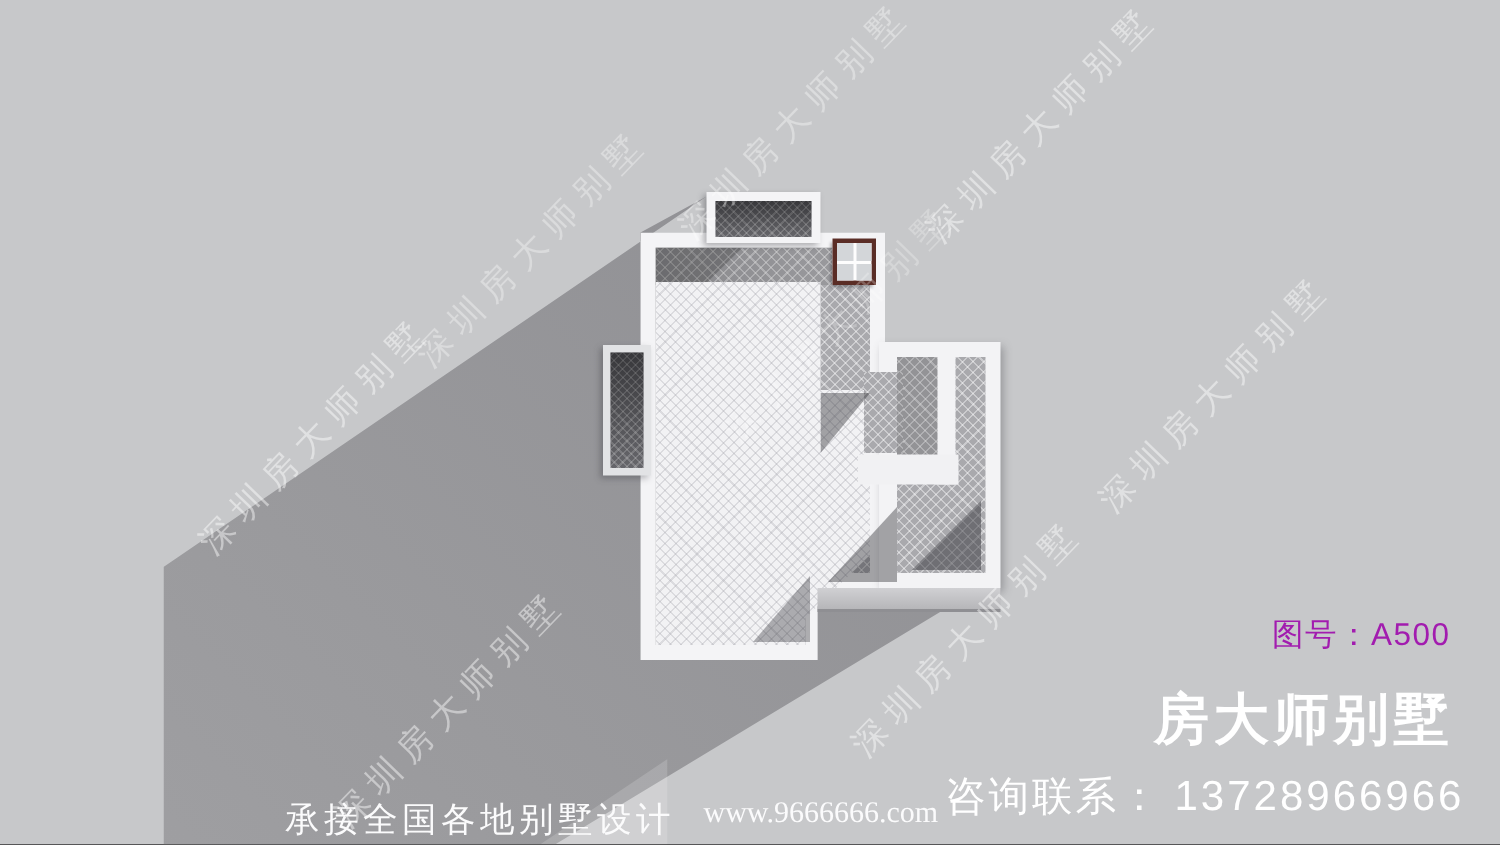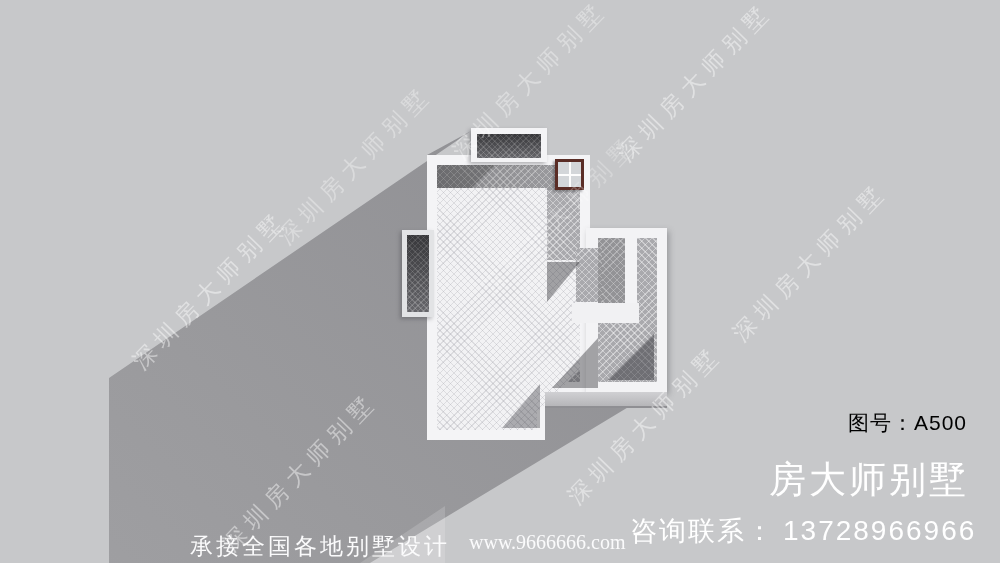--- a/index.html
+++ b/index.html
@@ -84,23 +84,23 @@
     box-shadow:-2px 2px 2px rgba(40,40,46,.35);}
   .pane{background:#d3d6d9;}
 
   
   .wm{position:absolute;white-space:nowrap;color:rgba(255,255,255,.45);
     font-family:"Liberation Serif", serif;font-size:23px;letter-spacing:7px;
     transform:translate(-50%,-50%) rotate(-46deg);pointer-events:none;}
 
   
   .view-label{left:20px;top:488px;color:#ffffff;font-size:43px;font-weight:700;letter-spacing:7px;}
-  .plate{left:848px;top:409px;color:#000000;font-size:21px;letter-spacing:1px;
+  .plate{left:848px;top:409px;color:#a21caf;font-size:21px;letter-spacing:1px;
     font-family:"Liberation Sans",sans-serif;}
-  .brand{left:769px;top:455px;color:#ffffff;font-size:37px;font-weight:400;letter-spacing:3px;}
+  .brand{left:769px;top:455px;color:#ffffff;font-size:37px;font-weight:700;letter-spacing:3px;}
   .footer-center{left:190px;top:531px;color:#fbfbfc;display:flex;align-items:flex-start;}
   .footer-services{font-family:"Liberation Serif",serif;font-size:23px;letter-spacing:3px;}
   .footer-url{font-family:Liberation Serif, serif;font-size:20px;margin-left:19px;}
   .footer-contact{left:630px;top:513px;color:#ffffff;display:flex;align-items:baseline;}
   .contact-label{font-family:"Liberation Serif",serif;font-size:27px;letter-spacing:2px;}
   .contact-phone{font-size:28px;font-weight:400;letter-spacing:2px;margin-left:8px;}
 </style>
 </head>
 <body>
 

